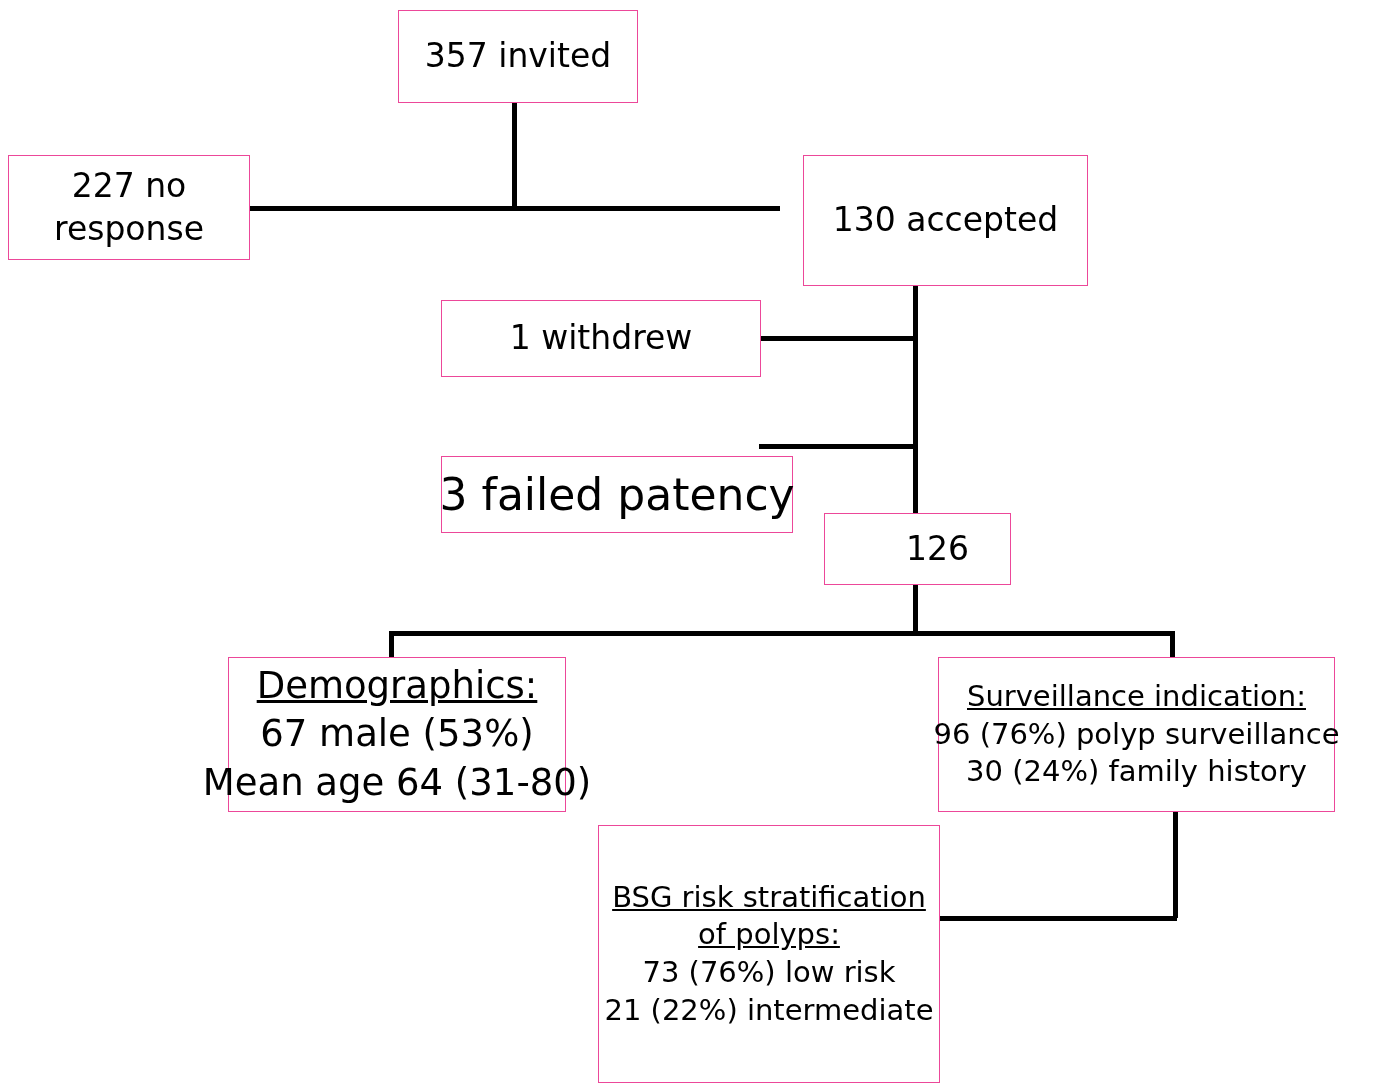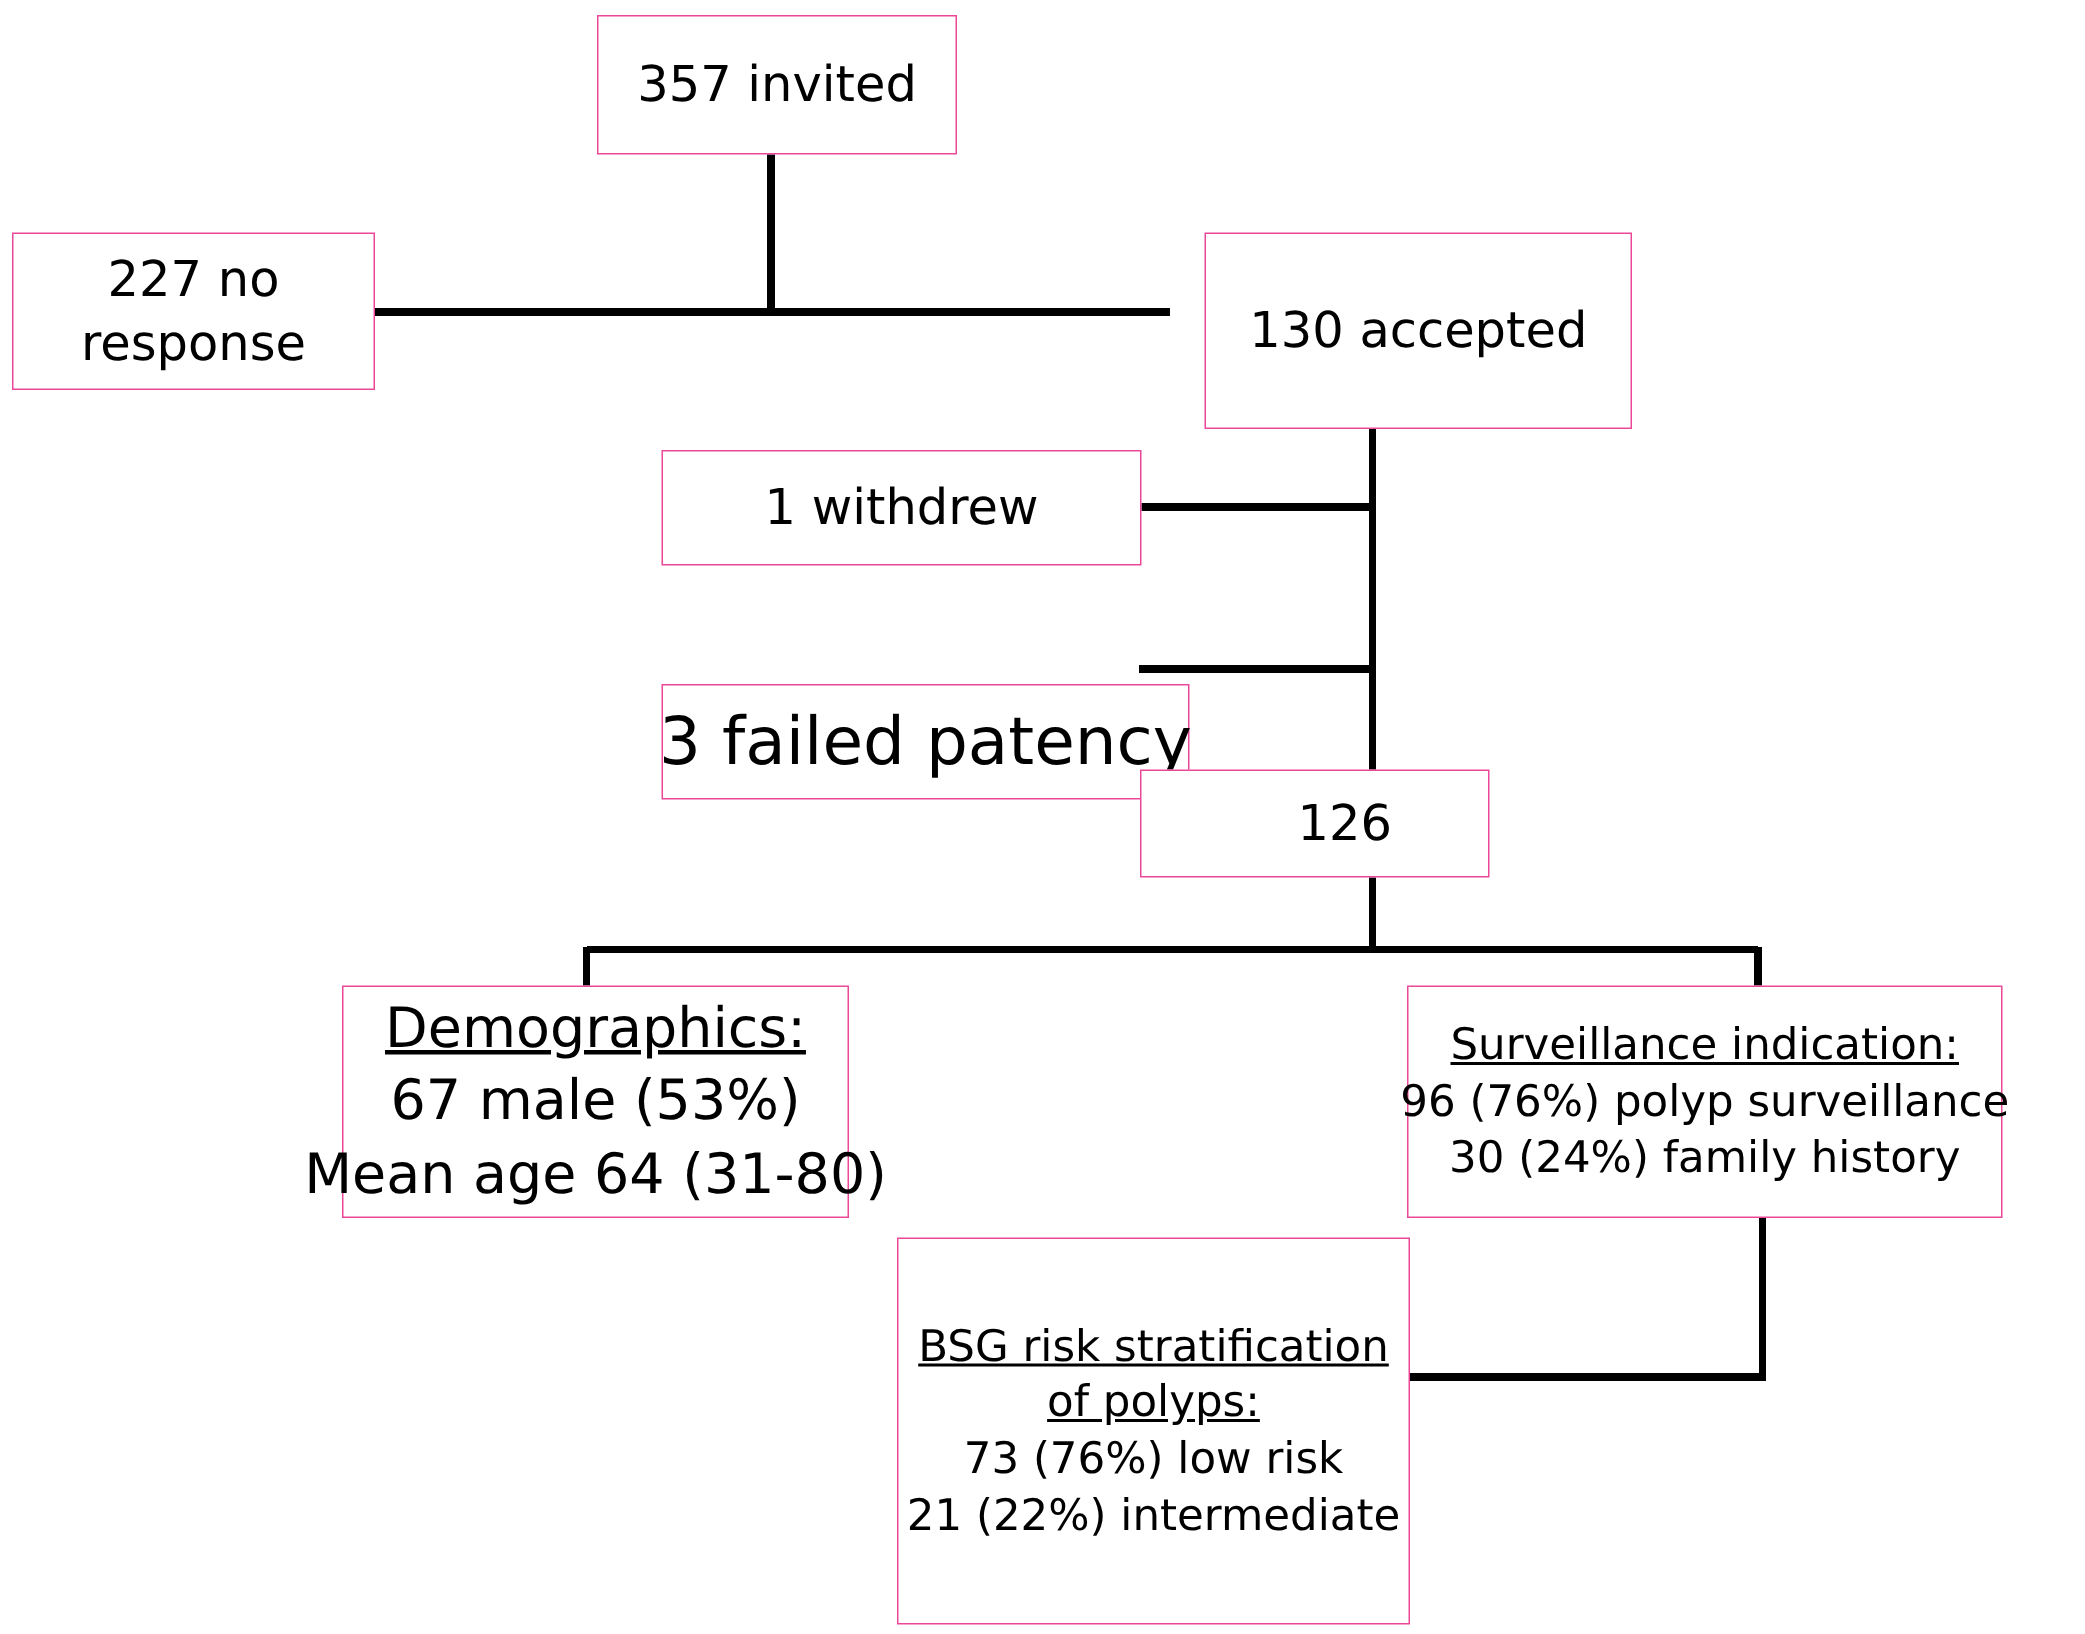--- a/index.html
+++ b/index.html
@@ -48,21 +48,21 @@
     text-decoration: underline;
     text-underline-offset: 2px;
   }
 
   
   #n-invited   { left: 398px;  top: 10px;   width: 240px; height: 93px;  font-size: 33px; }
   #n-noresp    { left: 8px;    top: 155px;  width: 242px; height: 105px; font-size: 33px; }
   #n-accepted  { left: 777px;  top: 155px;  width: 285px; height: 131px; font-size: 33px; margin-left: 26px; }
   #n-withdrew  { left: 441px;  top: 300px;  width: 320px; height: 77px;  font-size: 33px; }
   #n-patency   { left: 441px;  top: 408px;  width: 352px; height: 77px;  font-size: 44px; margin-top: 48px; }
-  #n-126       { left: 760px;  top: 513px;  width: 233px; height: 72px;  font-size: 33px; padding-left: 40px; }
+  #n-126       { left: 824px;  top: 513px;  width: 187px; height: 72px;  font-size: 33px; padding-left: 40px; }
   #n-demo      { left: 228px;  top: 657px;  width: 338px; height: 155px; font-size: 37px; }
   #n-surv      { left: 938px;  top: 657px;  width: 397px; height: 155px; font-size: 29px; }
   #n-bsg       { left: 598px;  top: 825px;  width: 342px; height: 258px; font-size: 29px; }
 </style>
 </head>
 <body>
 
 <div id="canvas">
 
   <svg id="connectors" viewBox="0 0 1390 1089" width="1390" height="1089" xmlns="http://www.w3.org/2000/svg">

